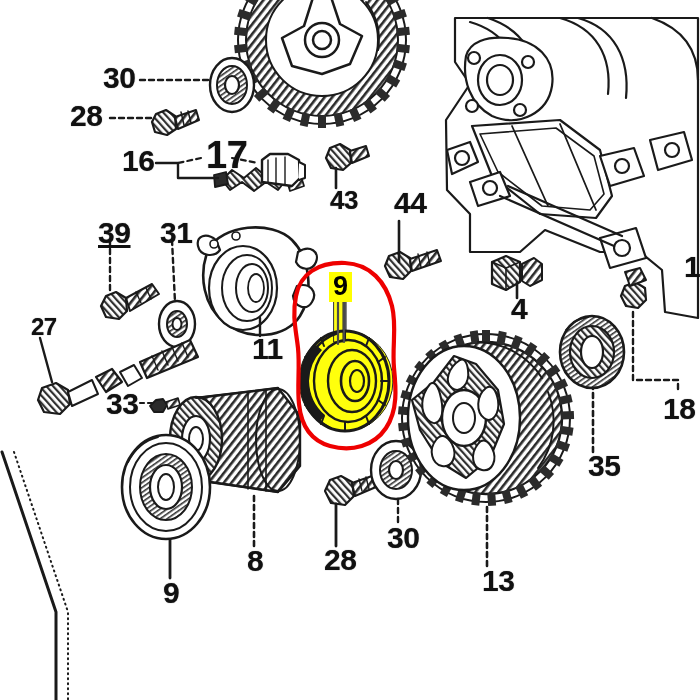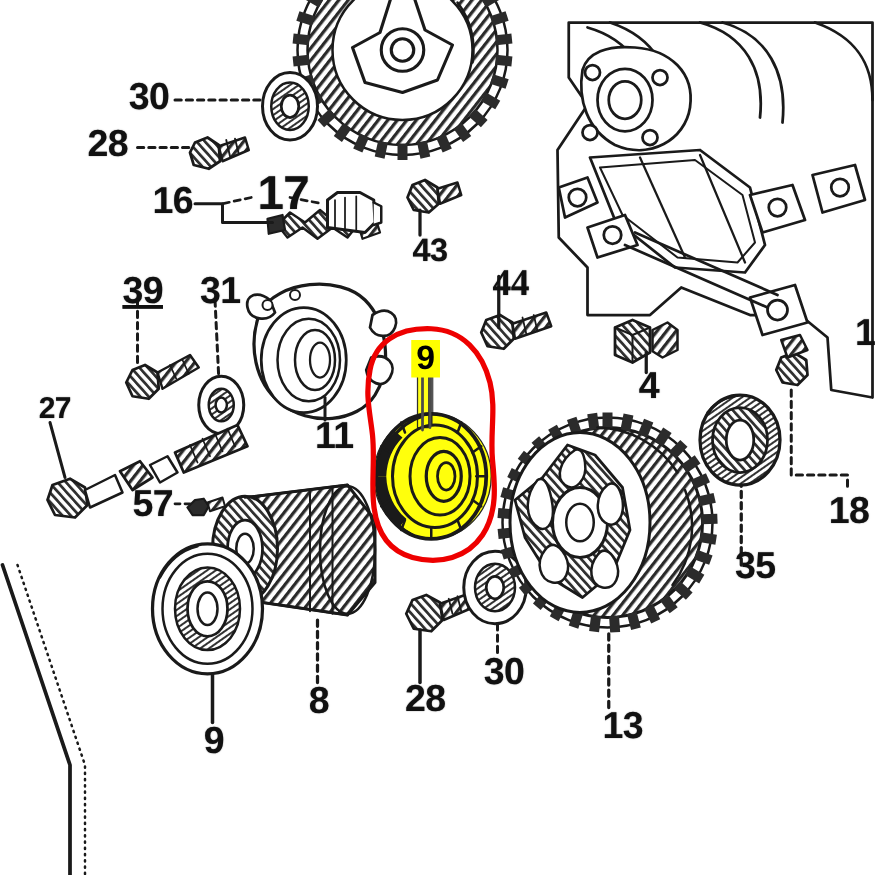--- a/index.html
+++ b/index.html
@@ -575,41 +575,41 @@
   <div class="lbl" style="left:103px;top:63px;font-size:30px;">30</div>
 
   <div class="lbl" style="left:70px;top:101px;font-size:30px;">28</div>
 
   <div class="lbl" style="left:122px;top:146px;font-size:30px;">16</div>
 
   <div class="lbl" style="left:206px;top:136px;font-size:38px;">17</div>
 
   <div class="lbl" style="left:330px;top:187px;font-size:26px;">43</div>
 
-  <div class="lbl" style="left:394px;top:212px;font-size:30px;font-family:Liberation Serif, serif;">44</div>
+  <div class="lbl" style="left:394px;top:188px;font-size:30px;">44</div>
 
   <div class="lbl" style="left:98px;top:218px;font-size:30px;text-decoration:underline;">39</div>
 
   <div class="lbl" style="left:160px;top:218px;font-size:30px;">31</div>
 
   <div class="lbl" style="left:31px;top:315px;font-size:24px;">27</div>
 
-  <div class="lbl" style="left:106px;top:389px;font-size:30px;">57</div>
+  <div class="lbl" style="left:106px;top:389px;font-size:30px;">33</div>
 
   <div class="lbl" style="left:252px;top:334px;font-size:30px;">11</div>
 
   <div class="lbl hl" style="left:329px;top:272px;font-size:27px;">9</div>
 
   <div class="lbl" style="left:511px;top:294px;font-size:30px;">4</div>
 
   <div class="lbl" style="left:684px;top:252px;font-size:30px;">1</div>
 
   <div class="lbl" style="left:663px;top:394px;font-size:30px;">18</div>
 
-  <div class="lbl" style="left:588px;top:438px;font-size:30px;">35</div>
+  <div class="lbl" style="left:588px;top:451px;font-size:30px;">35</div>
 
   <div class="lbl" style="left:482px;top:566px;font-size:30px;">13</div>
 
   <div class="lbl" style="left:387px;top:523px;font-size:30px;">30</div>
 
   <div class="lbl" style="left:324px;top:545px;font-size:30px;">28</div>
 
   <div class="lbl" style="left:247px;top:546px;font-size:30px;">8</div>
 
   <div class="lbl" style="left:163px;top:578px;font-size:30px;">9</div>

